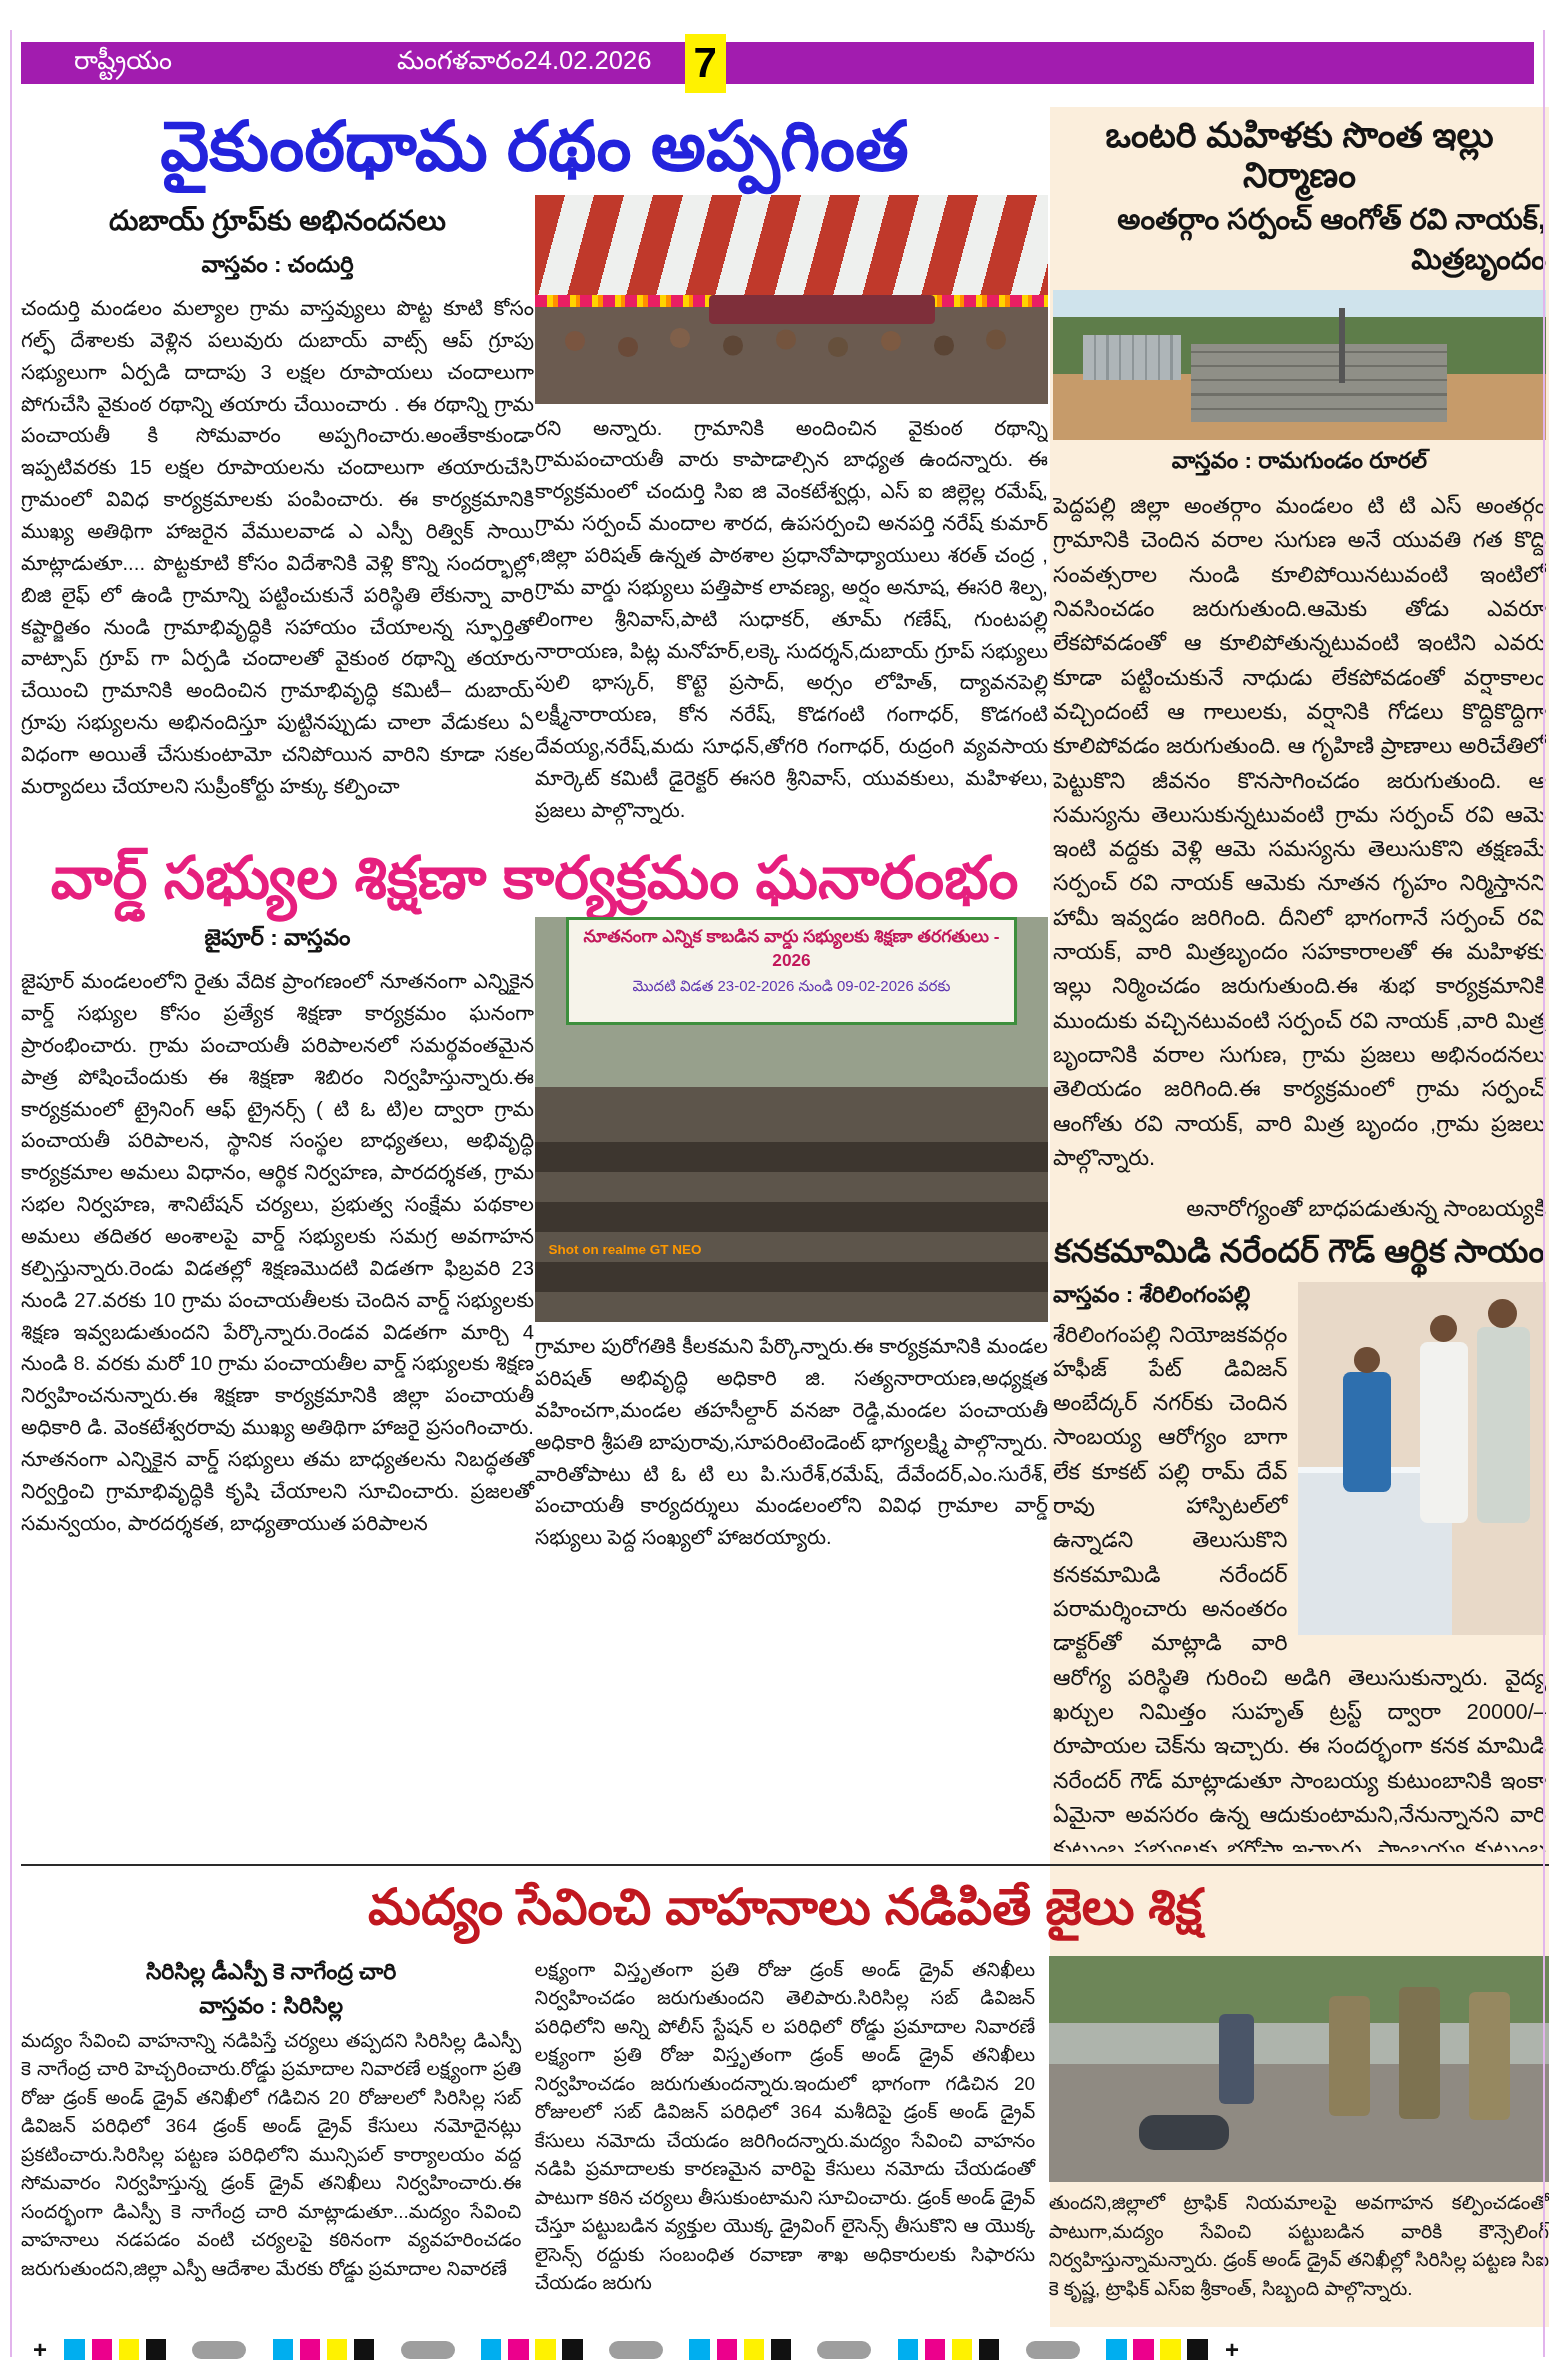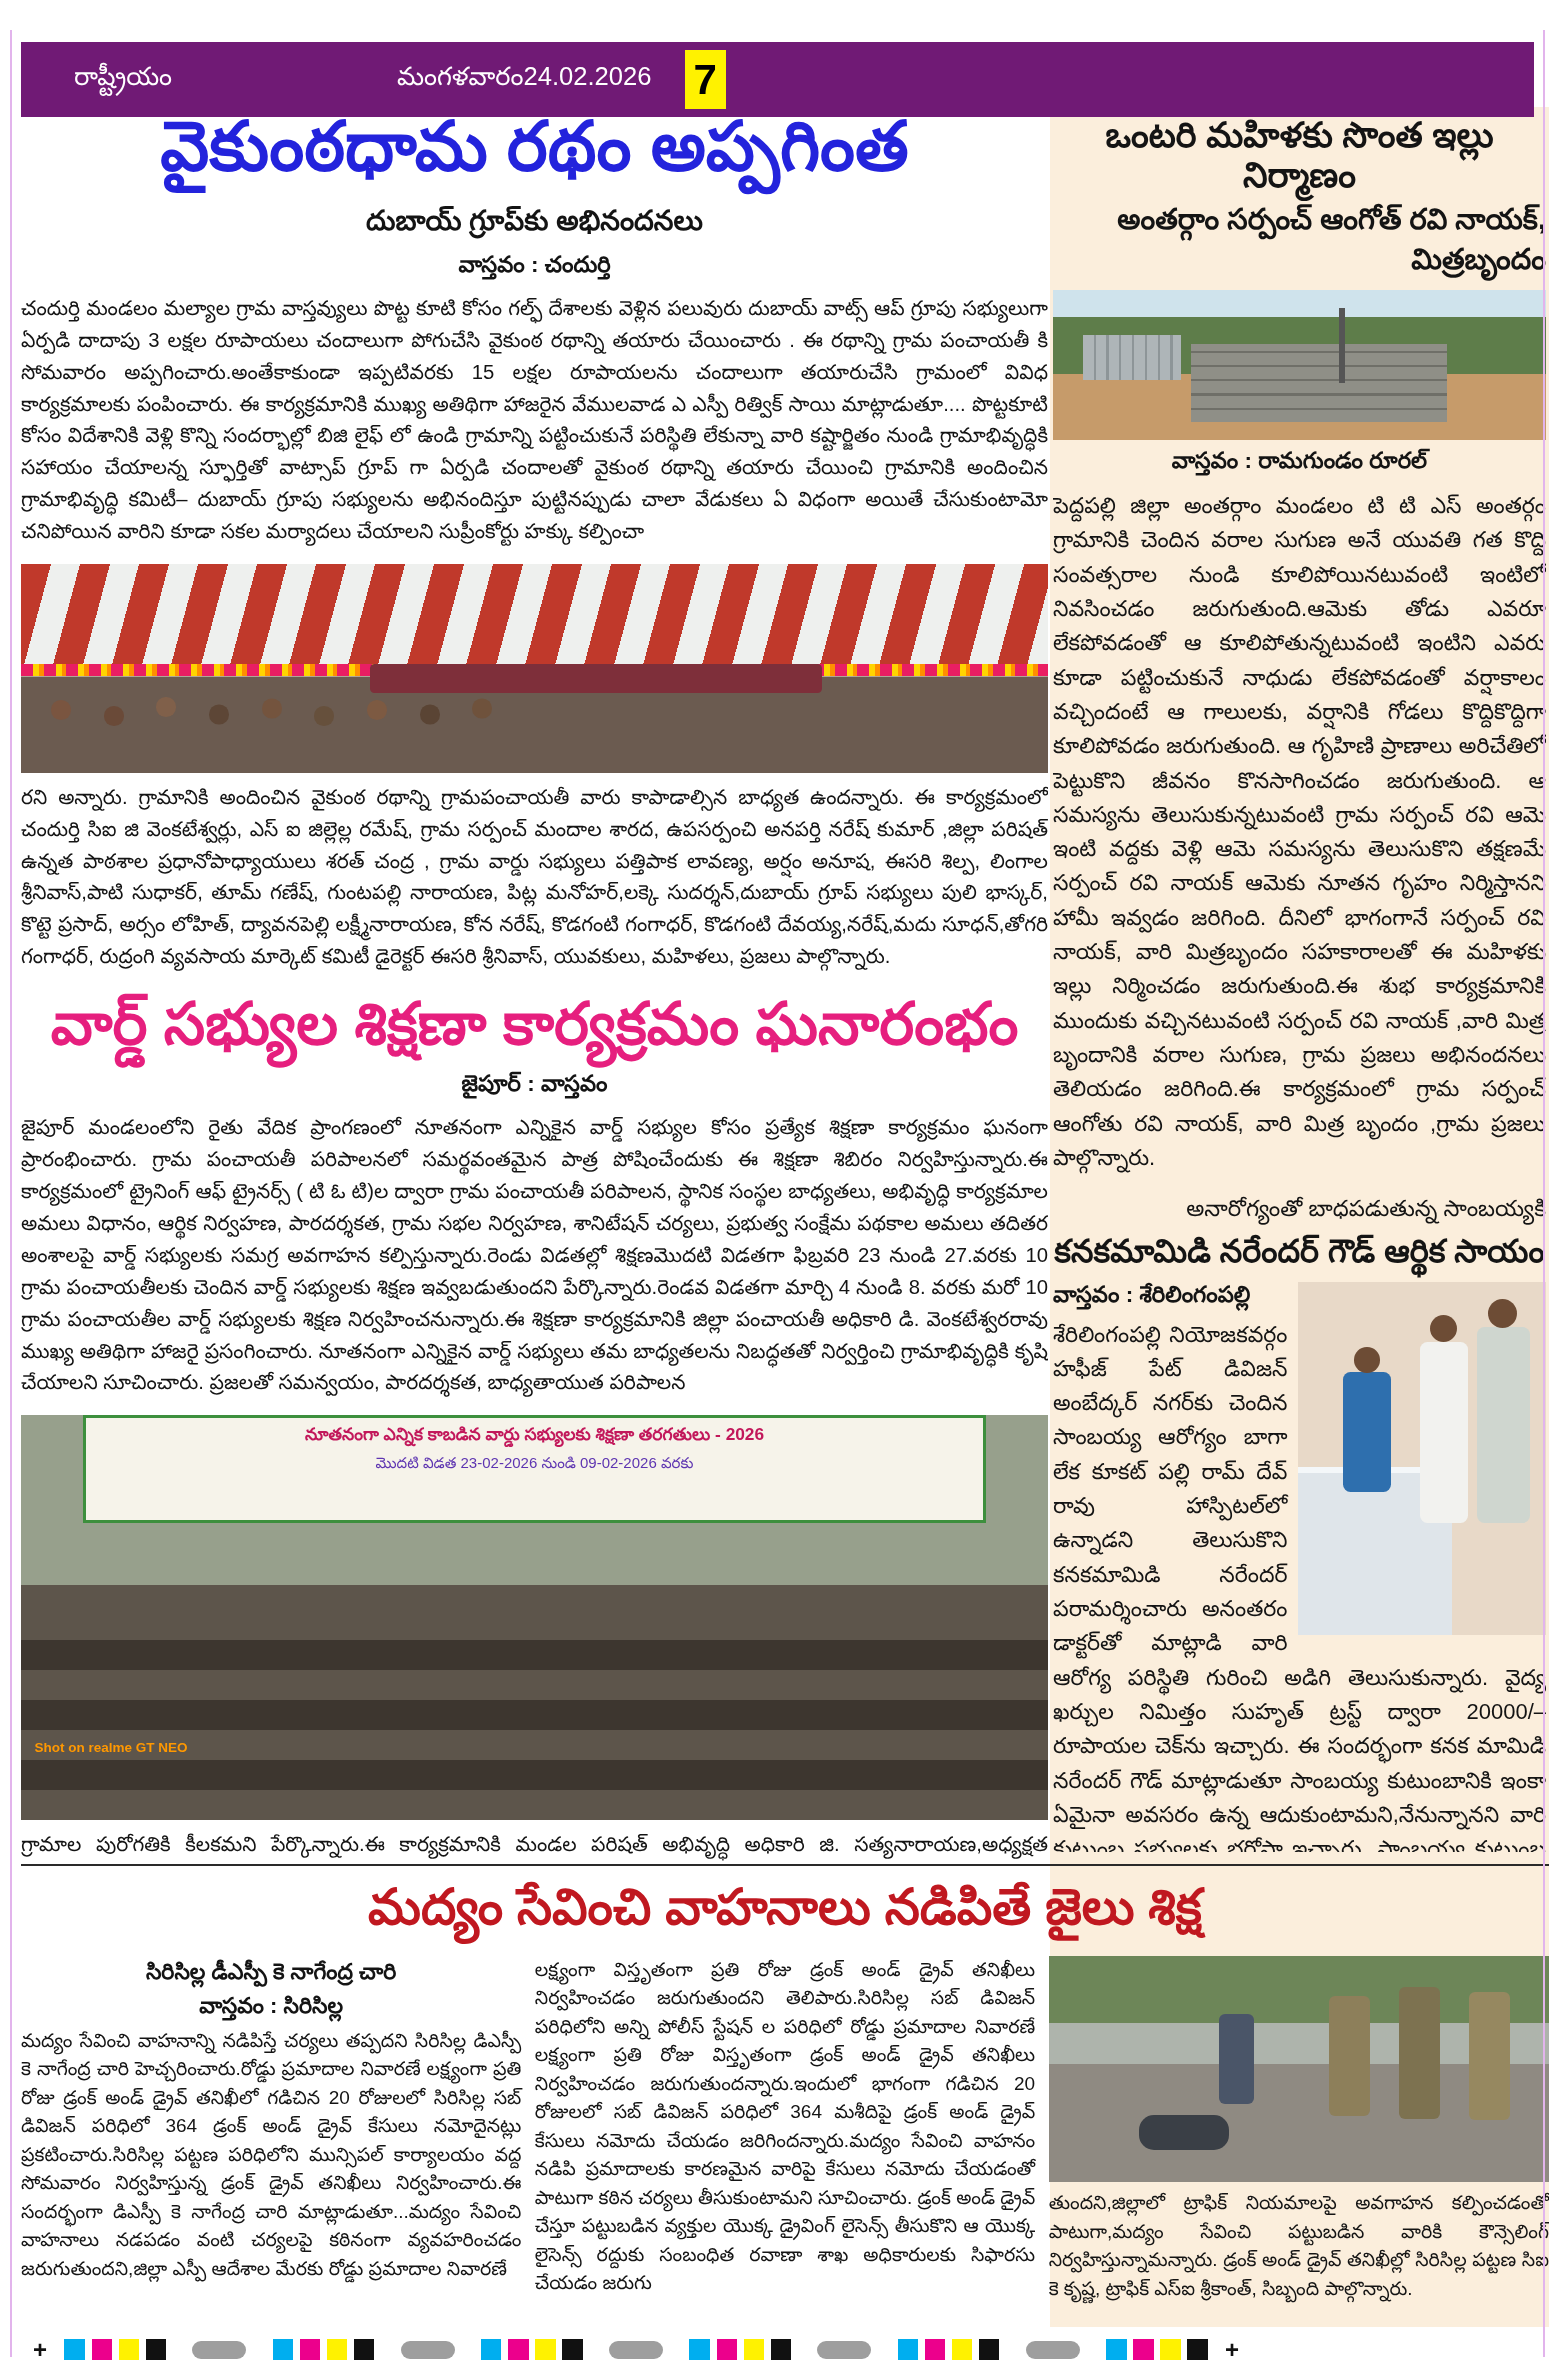--- a/index.html
+++ b/index.html
@@ -6,35 +6,35 @@
   body{
     width:1555px;height:2377px;position:relative;background:#ffffff;
     font-family:"Liberation Sans","DejaVu Sans",sans-serif;color:#141414;
   }
   
   .edge{position:absolute;top:30px;bottom:19.6px;width:2.3px;background:#e2b4ec;z-index:3;}
   .edge.left{left:9.8px;} .edge.right{right:9.8px;}
   .rail-bg{position:absolute;left:1050px;top:107px;width:499px;height:2220px;background:#FBEEDC;z-index:0;}
 
   
-  .header{position:absolute;left:21px;top:42px;width:1513px;height:75px;background:#701a75;
+  .header{position:absolute;left:21px;top:42px;width:1513px;height:42px;background:#a21caf;
           display:flex;align-items:center;z-index:2;}
   .hdr-left{color:#fff;font-size:25.6px;margin-left:53px;width:323px;}
   .hdr-center{flex:1;display:flex;align-items:center;justify-content:center;gap:10.5px;}
   .masthead{color:#FFE400;font-size:35px;font-weight:bold;letter-spacing:0.8px;text-shadow:0.8px 0.8px 0 #ffffff;}
   .masthead-suffix{color:#fff;font-size:20.3px;}
   .hdr-right{color:#fff;font-size:25.6px;margin-right:33px;}
   .page-num{width:41px;height:59px;background:#FFF200;color:#000;font-size:42px;font-weight:bold;
             display:flex;align-items:center;justify-content:center;}
 
   
   .left-main{position:absolute;left:21px;top:105px;width:1027px;height:1757px;z-index:1;overflow:hidden;}
   .a1-headline{font-size:69px;color:#2323DC;font-weight:bold;text-align:center;line-height:1.08;margin:4.5px 0 10.5px;}
   .a2-headline{font-size:59px;color:#E61F7E;font-weight:bold;text-align:center;line-height:1.05;margin:21px 0 7.5px;}
-  .cols{display:flex;gap:16px;flex-direction:column;}
+  .cols{display:flex;gap:1px;}
   .col{flex:1;min-width:0;}
   .subhead1{font-size:28px;font-weight:bold;text-align:center;margin:10.5px 0 3px;}
   .byline{font-size:22.6px;font-weight:bold;text-align:center;margin:7.5px 0 10.5px;}
   .body-text{font-size:20.3px;line-height:1.57;text-align:justify;}
 
   
   .right-rail{position:absolute;left:1053px;top:113px;width:493px;height:1739px;z-index:1;overflow:hidden;}
   .a3-headline{font-size:35px;font-weight:bold;text-align:center;line-height:1.15;margin:1.5px 0 0;}
   .a3-subhead{font-size:29px;font-weight:bold;text-align:right;margin:7.5px 0 7.5px;}
   .rail-body{font-size:22px;line-height:1.56;text-align:justify;}

